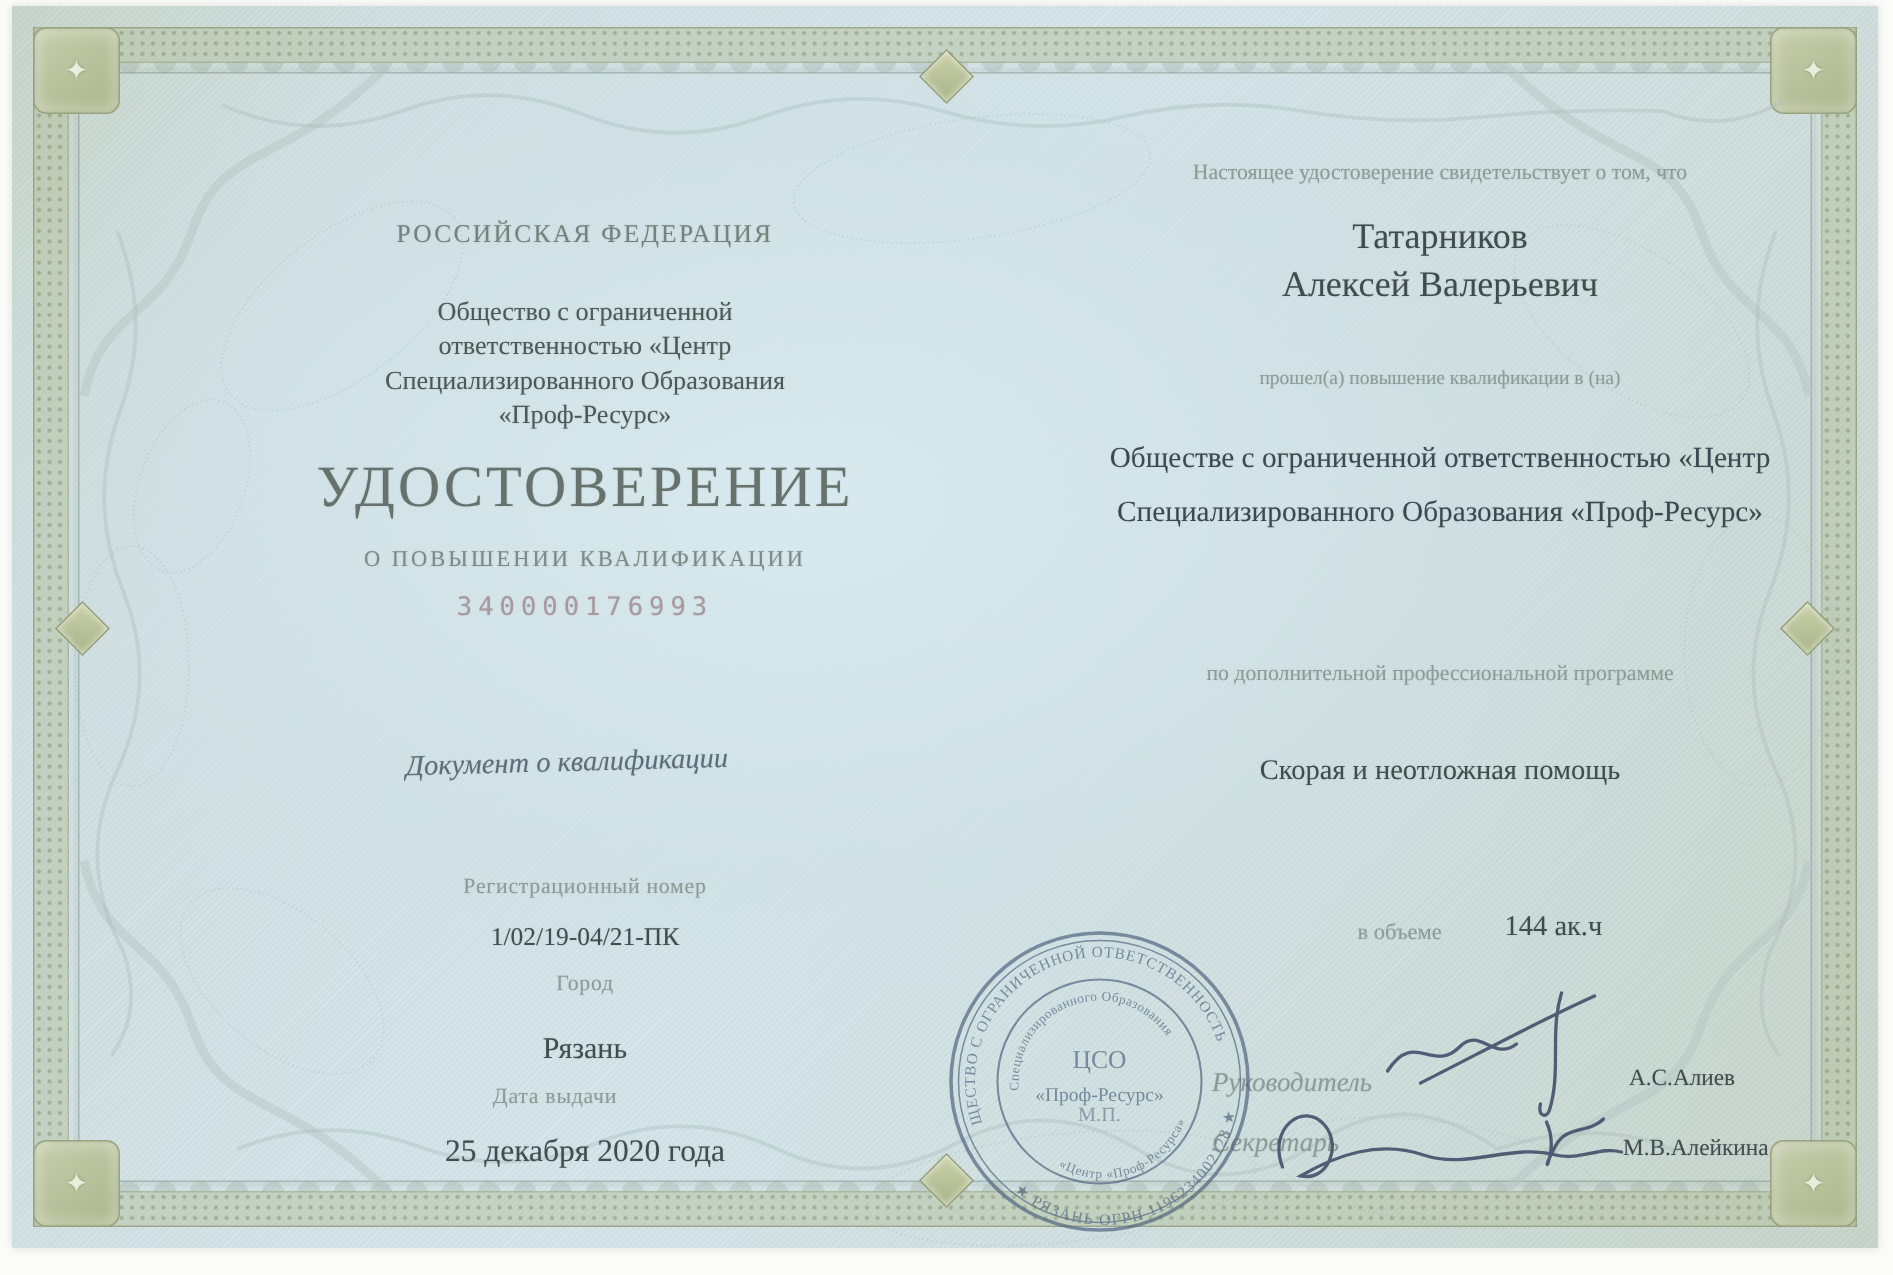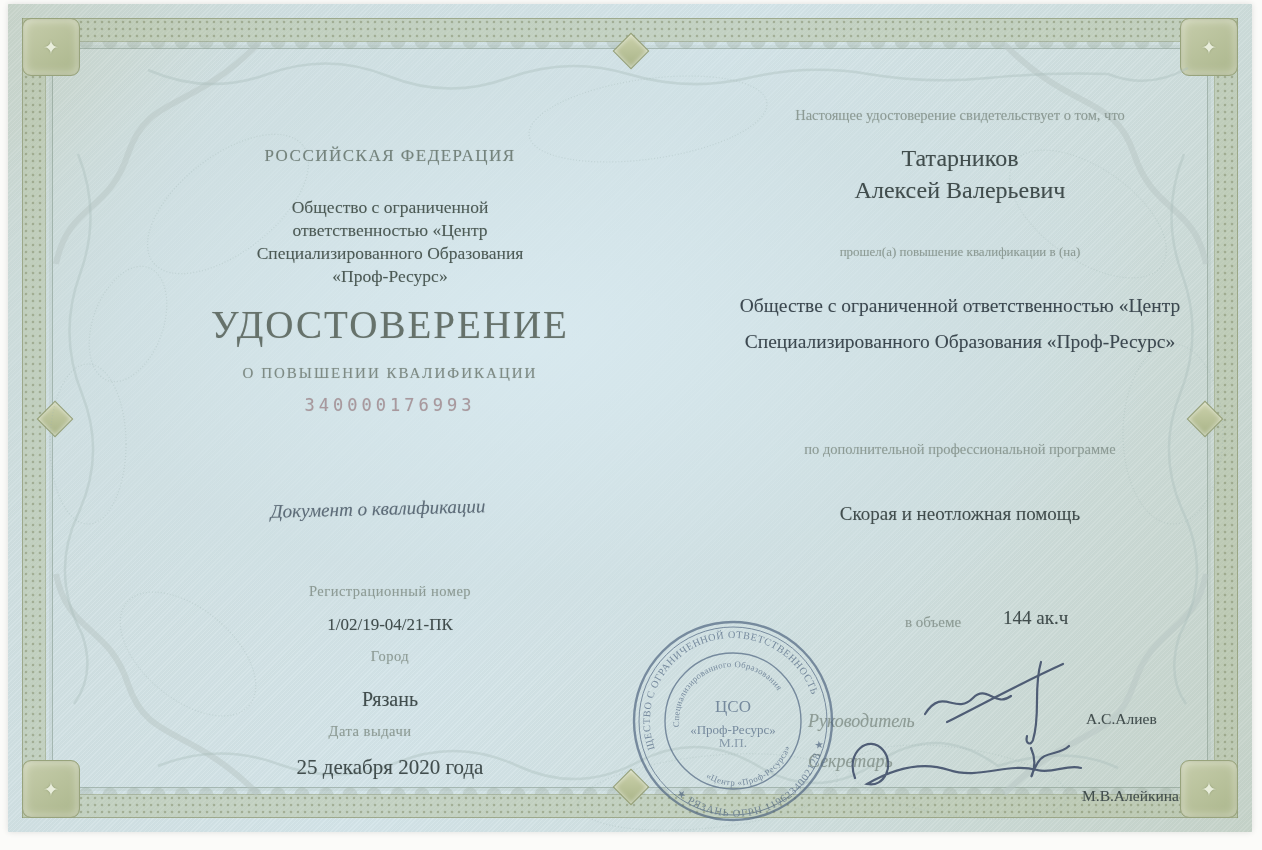--- a/index.html
+++ b/index.html
@@ -62,21 +62,21 @@
   .rorg1{left:672px;top:291px;width:560px;font-size:19.5px;color:#3c4850;}
   .rorg2{left:672px;top:327px;width:560px;font-size:19.5px;color:#3c4850;}
   .program-label{left:692px;top:437px;width:520px;font-size:14.5px;}
   .program{left:692px;top:483px;width:520px;font-size:19px;margin-top:16px;}
   .volume-label{left:897px;top:610px;width:auto;font-size:15px;}
   .volume-value{left:995px;top:603px;width:auto;font-size:19px;}
   .sig-label{font-size:18px;font-style:italic;text-align:left;}
   .head-label{left:800px;top:707px;}
   .secretary-label{left:800px;top:747px;}
   .head-name{left:1078px;top:706px;width:auto;font-size:15.5px;}
-  .secretary-name{left:1074px;top:753px;width:auto;font-size:15.5px;margin-top:30px;}
+  .secretary-name{left:1074px;top:753px;width:auto;font-size:15.5px;}
   .sig{position:absolute;opacity:.88;}
   .sig-head{left:905px;top:652px;}
   .sig-secretary{left:833px;top:716px;}
   .stamp{position:absolute;left:620px;top:612px;width:210px;height:210px;opacity:.68;}
 </style>
 </head>
 <body>
 
 <div class="page">
   <div class="cert">

